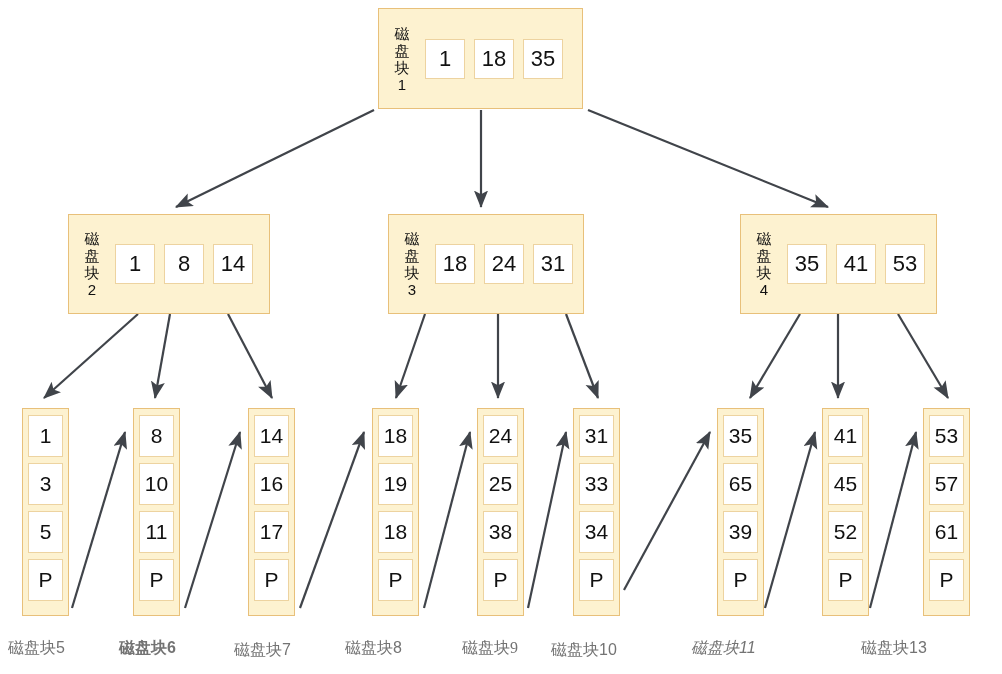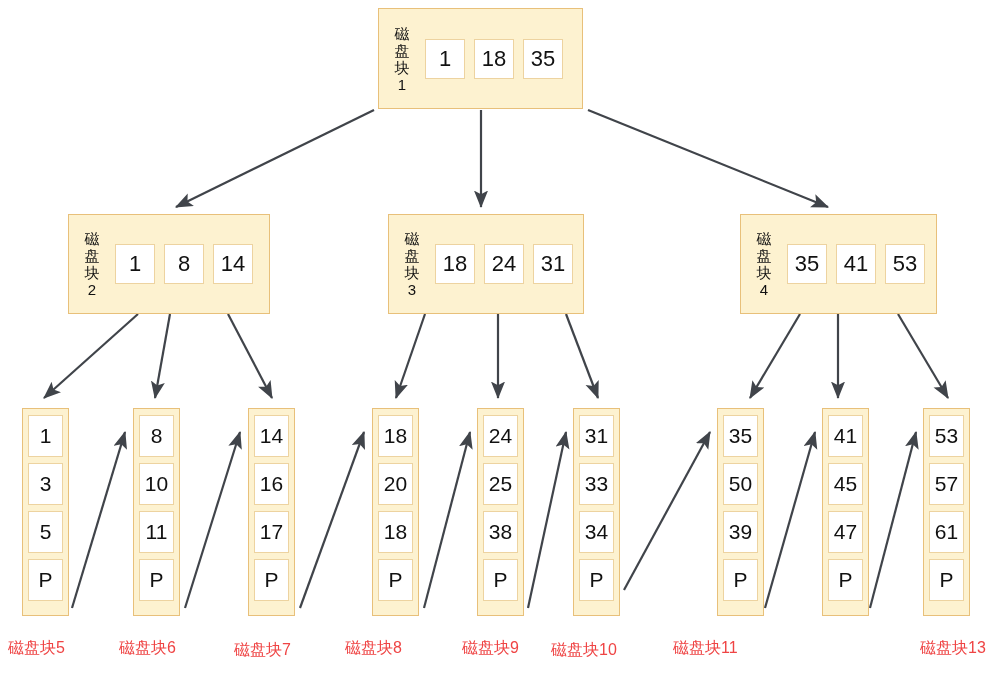--- a/index.html
+++ b/index.html
@@ -82,21 +82,21 @@
     z-index: 2;
   }
   .leaf .cell {
     width: 35px;
     height: 42px;
     font-size: 21px;
   }
   .leaf-label {
     position: absolute;
     font-size: 16px;
-    color: #ef4444;
+    color: #737373;
     white-space: nowrap;
     z-index: 2;
   }
 </style>
 </head>
 <body>
 
 <div id="canvas">
 
   <svg id="edges" viewBox="0 0 1002 674" xmlns="http://www.w3.org/2000/svg">
@@ -197,71 +197,71 @@
     <div class="cell">P</div>
   </div>
   <div class="leaf-label" style="left:8px; top:638px;">磁盘块5</div>
 
   <div class="leaf" style="left:133px; top:408px;">
     <div class="cell">8</div>
     <div class="cell">10</div>
     <div class="cell">11</div>
     <div class="cell">P</div>
   </div>
-  <div class="leaf-label" style="left:119px; top:638px;">磁盘块6</div>
+  <div class="leaf-label" style="left:119px; top:638px;font-weight:bold;">磁盘块6</div>
 
   <div class="leaf" style="left:248px; top:408px;">
     <div class="cell">14</div>
     <div class="cell">16</div>
     <div class="cell">17</div>
     <div class="cell">P</div>
   </div>
   <div class="leaf-label" style="left:234px; top:628px;margin-top:12px;">磁盘块7</div>
 
   <div class="leaf" style="left:372px; top:408px;">
     <div class="cell">18</div>
-    <div class="cell">20</div>
+    <div class="cell">19</div>
     <div class="cell">18</div>
     <div class="cell">P</div>
   </div>
   <div class="leaf-label" style="left:345px; top:638px;">磁盘块8</div>
 
   <div class="leaf" style="left:477px; top:408px;">
     <div class="cell">24</div>
     <div class="cell">25</div>
     <div class="cell">38</div>
     <div class="cell">P</div>
   </div>
-  <div class="leaf-label" style="left:462px; top:638px;">磁盘块9</div>
+  <div class="leaf-label" style="left:462px; top:638px;font-family:Liberation Serif, serif;">磁盘块9</div>
 
   <div class="leaf" style="left:573px; top:408px;">
     <div class="cell">31</div>
     <div class="cell">33</div>
     <div class="cell">34</div>
     <div class="cell">P</div>
   </div>
   <div class="leaf-label" style="left:551px; top:640px;">磁盘块10</div>
 
   <div class="leaf" style="left:717px; top:408px;">
     <div class="cell">35</div>
-    <div class="cell">50</div>
+    <div class="cell">65</div>
     <div class="cell">39</div>
     <div class="cell">P</div>
   </div>
-  <div class="leaf-label" style="left:673px; top:638px;">磁盘块11</div>
+  <div class="leaf-label" style="left:691px; top:638px;font-style:italic;">磁盘块11</div>
 
   <div class="leaf" style="left:822px; top:408px;">
     <div class="cell">41</div>
     <div class="cell">45</div>
-    <div class="cell">47</div>
+    <div class="cell">52</div>
     <div class="cell">P</div>
   </div>
   <div class="leaf-label" style="left:796px; top:638px;margin-top:38px;">磁盘块12</div>
 
   <div class="leaf" style="left:923px; top:408px;">
     <div class="cell">53</div>
     <div class="cell">57</div>
     <div class="cell">61</div>
     <div class="cell">P</div>
   </div>
-  <div class="leaf-label" style="left:920px; top:638px;text-align:center;">磁盘块13</div>
+  <div class="leaf-label" style="left:861px; top:638px;text-align:center;">磁盘块13</div>
 
 </div>
 
 </body></html>

